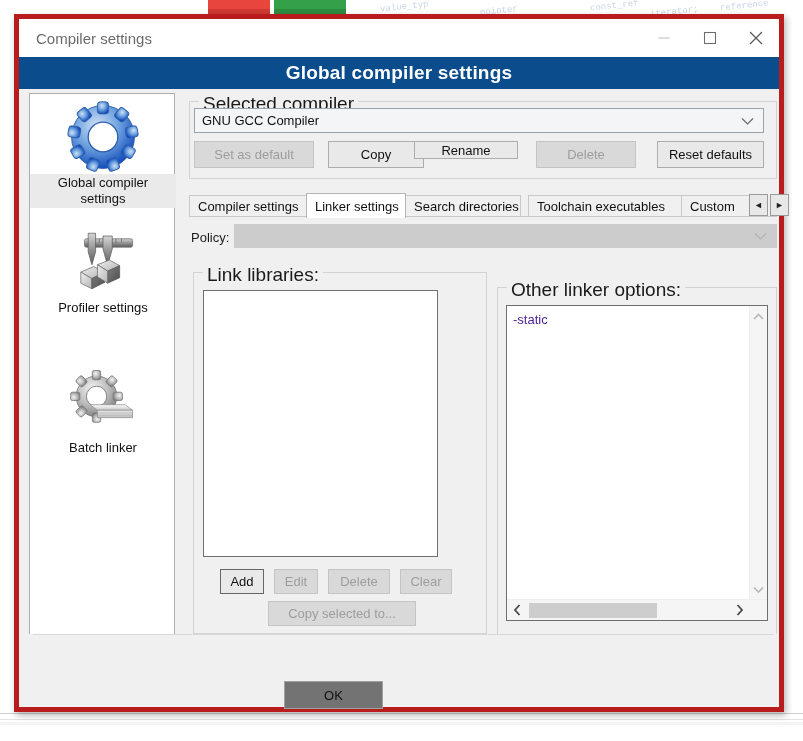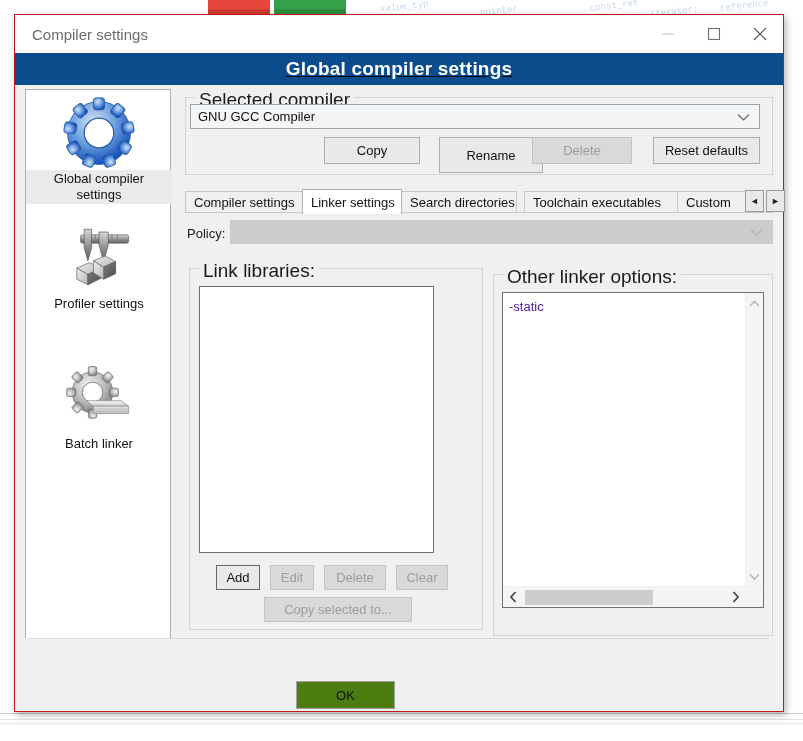--- a/index.html
+++ b/index.html
@@ -72,24 +72,23 @@
     left: 0; top: 722px; width: 803px; height: 3px;
     background: #f4f4f4;
   }
 
   
   .dialog {
     position: absolute;
     left: 14px; top: 14px;
     width: 770px; height: 698px;
     background: #f0f0f0;
-    border: 1px solid #b91c1c;
+    border: 5px solid #b91c1c;
     box-shadow: 2px 3px 7px rgba(0,0,0,0.30);
     box-sizing: border-box;
-    text-decoration: underline;
   }
 
   .titlebar {
     position: relative;
     height: 38px;
     background: #ffffff;
     border-bottom: none;
   }
   .titlebar-text {
     position: absolute;
@@ -224,21 +223,21 @@
   }
   .btn.disabled {
     color: #9d9d9d;
     background: #d9d9d9;
     border-color: #c4c4c4;
   }
   .btn.light { background: #e9e9e9; }
 
   .b-setdefault { left: 9px;   top: 52px; width: 120px; height: 27px; }
   .b-copy       { left: 143px; top: 52px; width: 96px;  height: 27px; }
-  .b-rename     { left: 258px; top: 52px; width: 104px; height: 36px; }
+  .b-rename     { left: 229px; top: 52px; width: 104px; height: 18px; }
   .b-delete     { left: 351px; top: 52px; width: 100px; height: 27px; }
   .b-resetdef   { left: 472px; top: 52px; width: 107px; height: 27px; }
 
   
   .tabstrip {
     position: absolute;
     left: 4px; top: 104px;
     width: 588px; height: 24px;
   }
   .tab {
@@ -325,21 +324,21 @@
   .spin-half {
     position: relative;
     height: 22px;
     display: flex; align-items: center; justify-content: center;
     cursor: default;
   }
   .spin-half.top { border-bottom: 1px solid #c6c6c6; }
 
   
   .grp-linkeropts {
-    left: 312px; top: 189px; width: 280px; height: 362px;
+    left: 312px; top: 198px; width: 280px; height: 362px;
   }
   .textarea {
     position: absolute;
     left: 8px; top: 17px; width: 262px; height: 316px;
     background: #ffffff;
     border: 1px solid #6f6f6f;
     box-sizing: border-box;
     overflow: hidden;
   }
   .ta-text {
@@ -391,21 +390,21 @@
     position: absolute;
     left: 0; bottom: 0;
     width: 100%; height: 73px;
     background: #f0f0f0;
   }
   .footer-sep {
     position: absolute;
     left: 14px; top: 0px; width: 740px; height: 1px;
     background: #d8d8d8;
   }
-  .b-ok     { left: 296px; top: 681px; width: 99px; height: 28px; background:#4d7c0f; border:1px solid #a0a0a0; }
+  .b-ok     { left: 284px; top: 681px; width: 99px; height: 28px; background:#737373; border:1px solid #a0a0a0; }
   .b-cancel { left: 405px; top: 681px; width: 99px; height: 28px; background:#e3e3e3; border:1px solid #a0a0a0; }
 </style>
 </head>
 <body>
 
 <div id="screen">
 
   <div class="bg-code">
     <div class="logo-red"></div>
     <div class="logo-green"></div>
@@ -569,20 +568,21 @@
 
         <div class="combo combo-compiler">
           <span>GNU GCC Compiler</span>
           <span class="chev">
             <svg width="13" height="8" viewBox="0 0 13 8">
                 <polyline points="1,1 6.5,6.5 12,1" fill="none" stroke="#6a6a6a" stroke-width="1.2"></polyline>
               </svg>
           </span>
         </div>
 
+        <div class="btn b-setdefault disabled">Set as default</div>
         <div class="btn b-copy light">Copy</div>
         <div class="btn b-rename light">Rename</div>
         <div class="btn b-delete disabled">Delete</div>
         <div class="btn b-resetdef light">Reset defaults</div>
 
         <div class="tabstrip">
           <div class="tab" style="left:0px;   width:118px;">Compiler settings</div>
           <div class="tab active" style="left:117px; width:100px;">Linker settings</div>
           <div class="tab" style="left:216px; width:116px;">Search directories</div>
           <div class="tab" style="left:339px; width:154px;">Toolchain executables</div>

